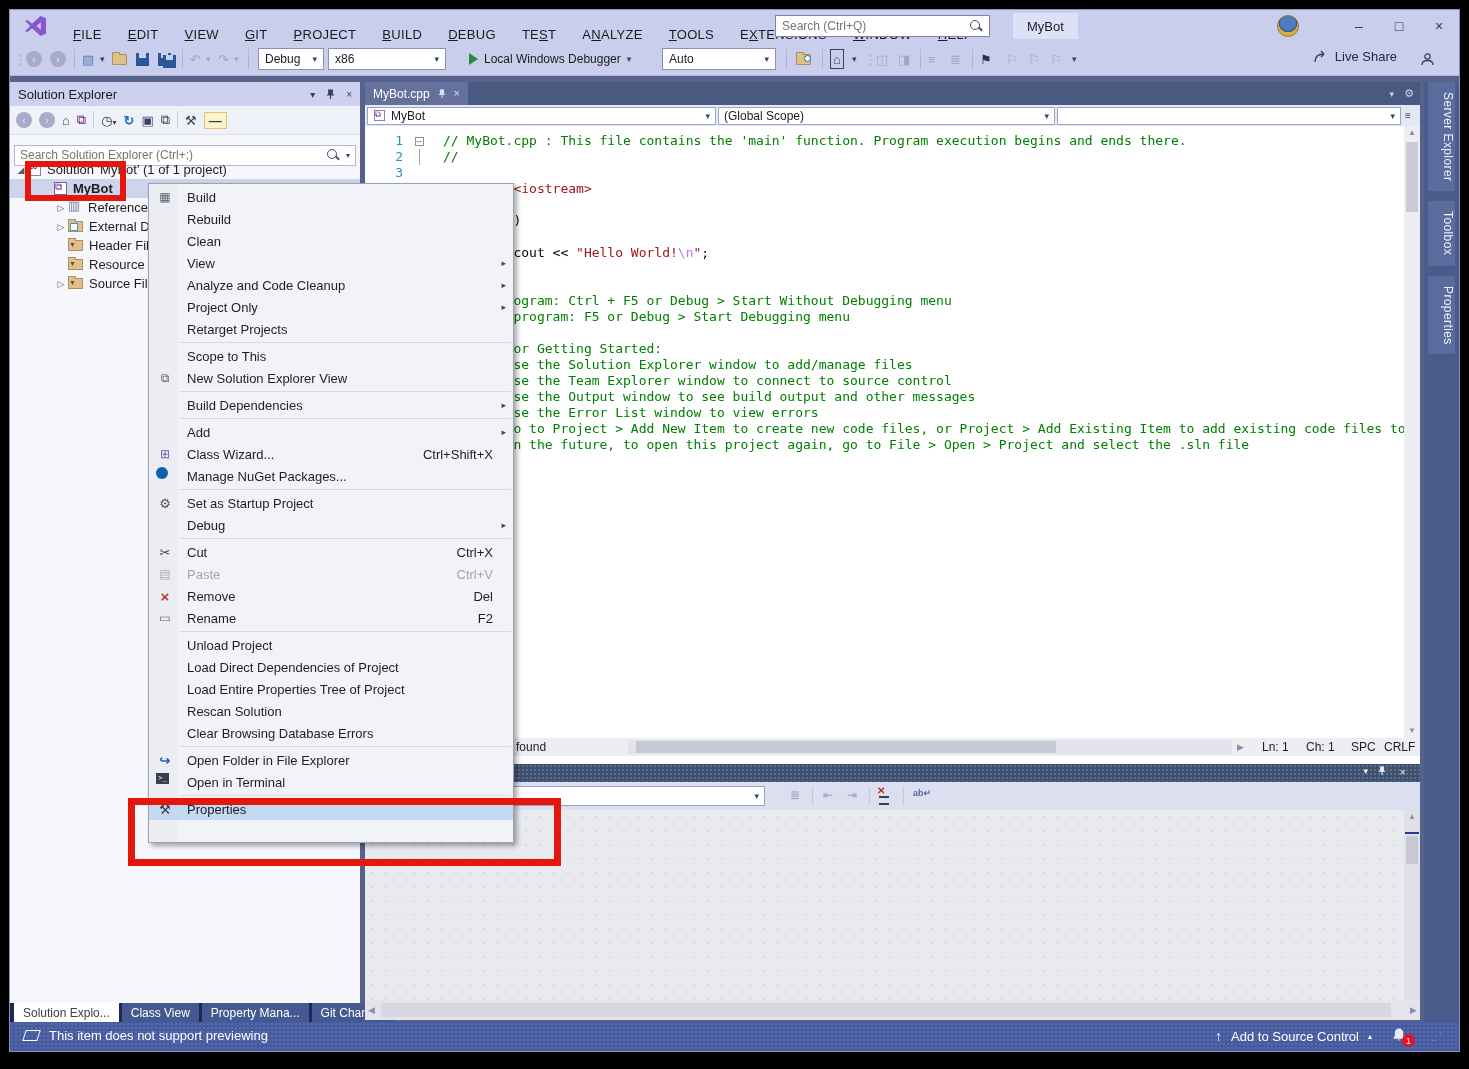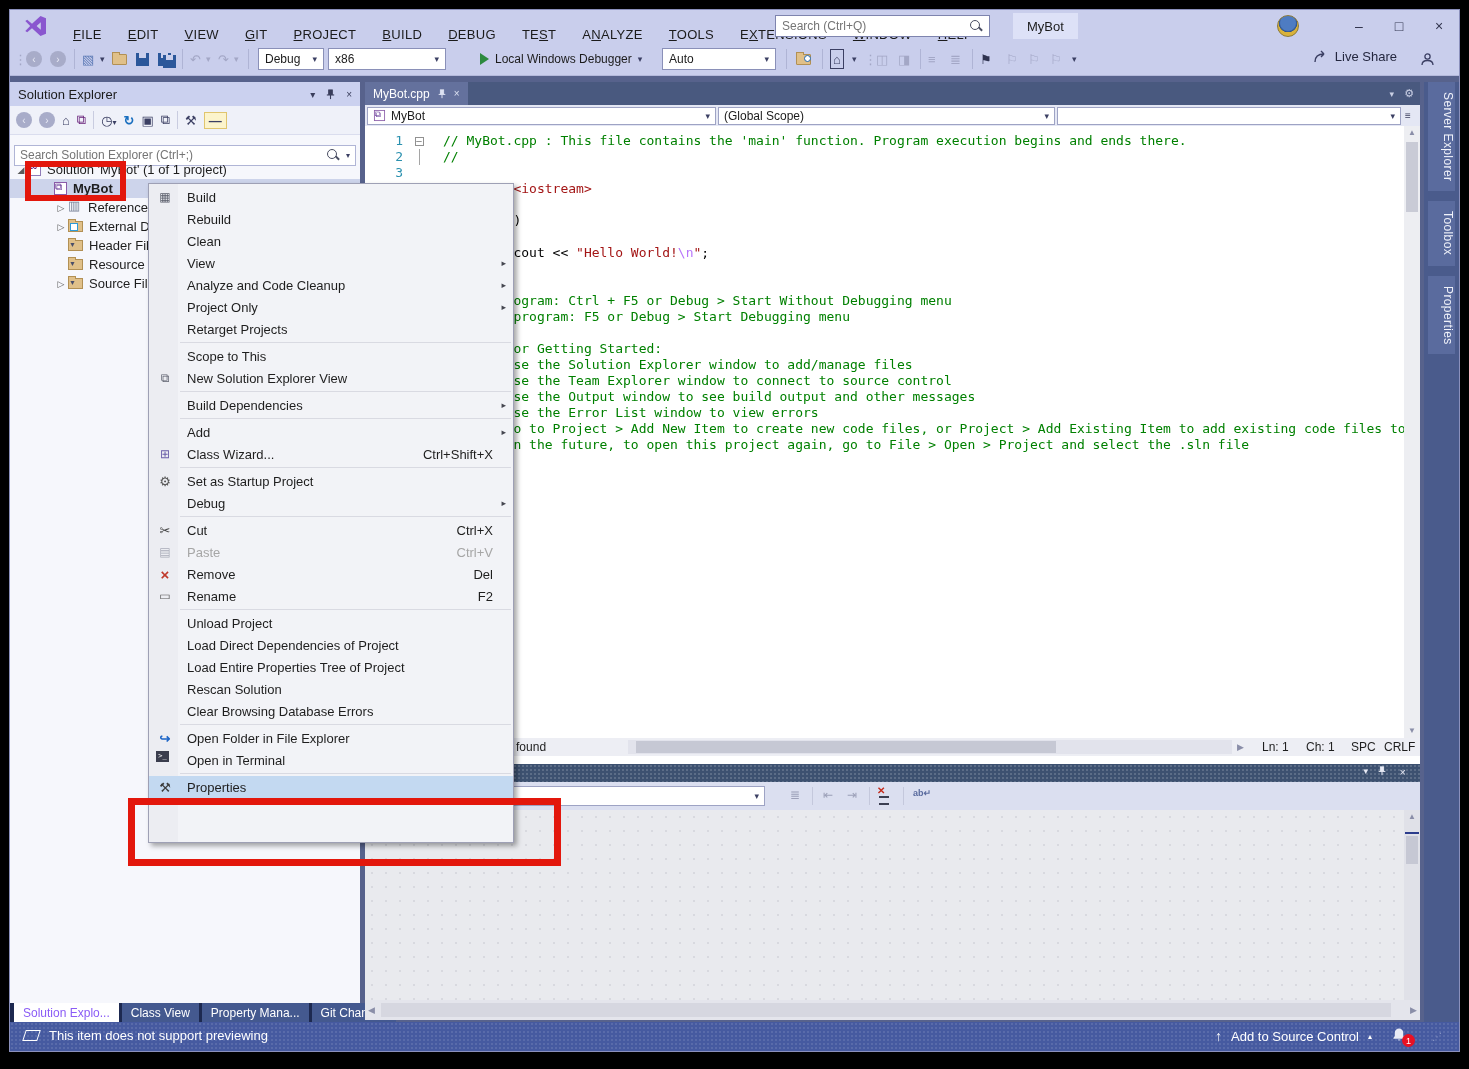--- a/index.html
+++ b/index.html
@@ -68,21 +68,21 @@
   .extfold { width:15px; height:11px; background:#E0C089; border:1px solid #B29054; }
   .extfold::before { content:''; position:absolute; top:-3px; left:-1px; width:6px; height:2px; background:#E0C089; border:1px solid #B29054; border-bottom:none; }
   .extfold::after { content:''; position:absolute; left:1px; bottom:0px; width:6px; height:6px; background:#fff; border:1px solid #2D9BD8; }
   .folderf { width:15px; height:11px; background:#E0C089; border:1px solid #B29054; }
   .folderf::before { content:''; position:absolute; top:-3px; left:-1px; width:6px; height:2px; background:#E0C089; border:1px solid #B29054; border-bottom:none; }
   .folderf::after { content:'▼'; position:absolute; left:0px; top:0px; font-size:7px; color:#4A4E69; }
 
   
   .btabs { position:absolute; left:0; top:927px; width:352px; height:19px; background:#1D2950; display:flex; gap:3px; padding-left:4px; }
   .btab { height:19px; padding:0 9px; font-size:12px; color:#fff; background:#44598F; display:flex; align-items:center; white-space:nowrap; }
-  .btab.active { background:#fff; color:#8b5cf6; }
+  .btab.active { background:#fff; color:#404040; }
 
   
   .editor { position:absolute; left:355px; top:6px; width:1055px; height:740px; background:#fff; }
   .etabbar { position:absolute; left:0; top:0; width:1055px; height:23px; background:#49597F; }
   .etab { position:absolute; left:0; top:0; height:23px; background:#64719D; color:#fff; font-size:12px; display:flex; align-items:center; padding:0 8px; gap:7px; }
   .etab .ti { font-size:10px; color:#DDE2F2; }
   .etabbar-right { position:absolute; right:6px; top:0; height:23px; display:flex; align-items:center; gap:10px; color:#C9CFE4; font-size:11px; }
   .navbar { position:absolute; left:0; top:23px; width:1055px; height:21px; background:#E4E7F4; display:flex; align-items:center; gap:2px; padding:0 2px; }
   .navcombo { height:18px; background:#fff; border:1px solid #9EA3C4; font-size:12px; color:#1b1b1b; display:flex; align-items:center; padding:0 5px; }
   .navcombo .car { margin-left:auto; font-size:9px; color:#3B3F63; }
@@ -231,21 +231,21 @@
     <span class="tool-ico dis" style="left:224px;font-size:9px">▾</span>
     <span class="sep-v" style="left:238px"></span>
     <div class="combo" style="left:248px;width:66px">
       <span class="cv">Debug</span>
         <span class="car">▾</span>
     </div>
     <div class="combo" style="left:318px;width:118px">
       <span class="cv">x86</span>
         <span class="car">▾</span>
     </div>
-    <div class="run-btn" style="left:470px">
+    <div class="run-btn" style="left:459px">
       <span class="play"></span>
       <span>Local Windows Debugger</span>
       <span class="car" style="font-size:9px;margin-left:6px;color:#3B3F63">▾</span>
     </div>
     <div class="combo" style="left:652px;width:114px">
       <span class="cv">Auto</span>
         <span class="car">▾</span>
     </div>
     <span class="sep-v" style="left:776px"></span>
     <span class="tool-ico" style="left:786px">
@@ -557,20 +557,24 @@
     <div class="ctx-sep"></div>
     <div class="ctx-item">
       <span class="lab">Add</span>
       <span class="sub">▸</span>
     </div>
     <div class="ctx-item">
       <span class="ctx-ic ci-wizard">⊞</span>
       <span class="lab">Class Wizard...</span>
       <span class="sc">Ctrl+Shift+X</span>
     </div>
+    <div class="ctx-item">
+      <span class="ctx-ic ci-nuget"></span>
+      <span class="lab">Manage NuGet Packages...</span>
+    </div>
     <div class="ctx-sep"></div>
     <div class="ctx-item">
       <span class="ctx-ic ci-gear">⚙</span>
       <span class="lab">Set as Startup Project</span>
     </div>
     <div class="ctx-item">
       <span class="lab">Debug</span>
       <span class="sub">▸</span>
     </div>
     <div class="ctx-sep"></div>

